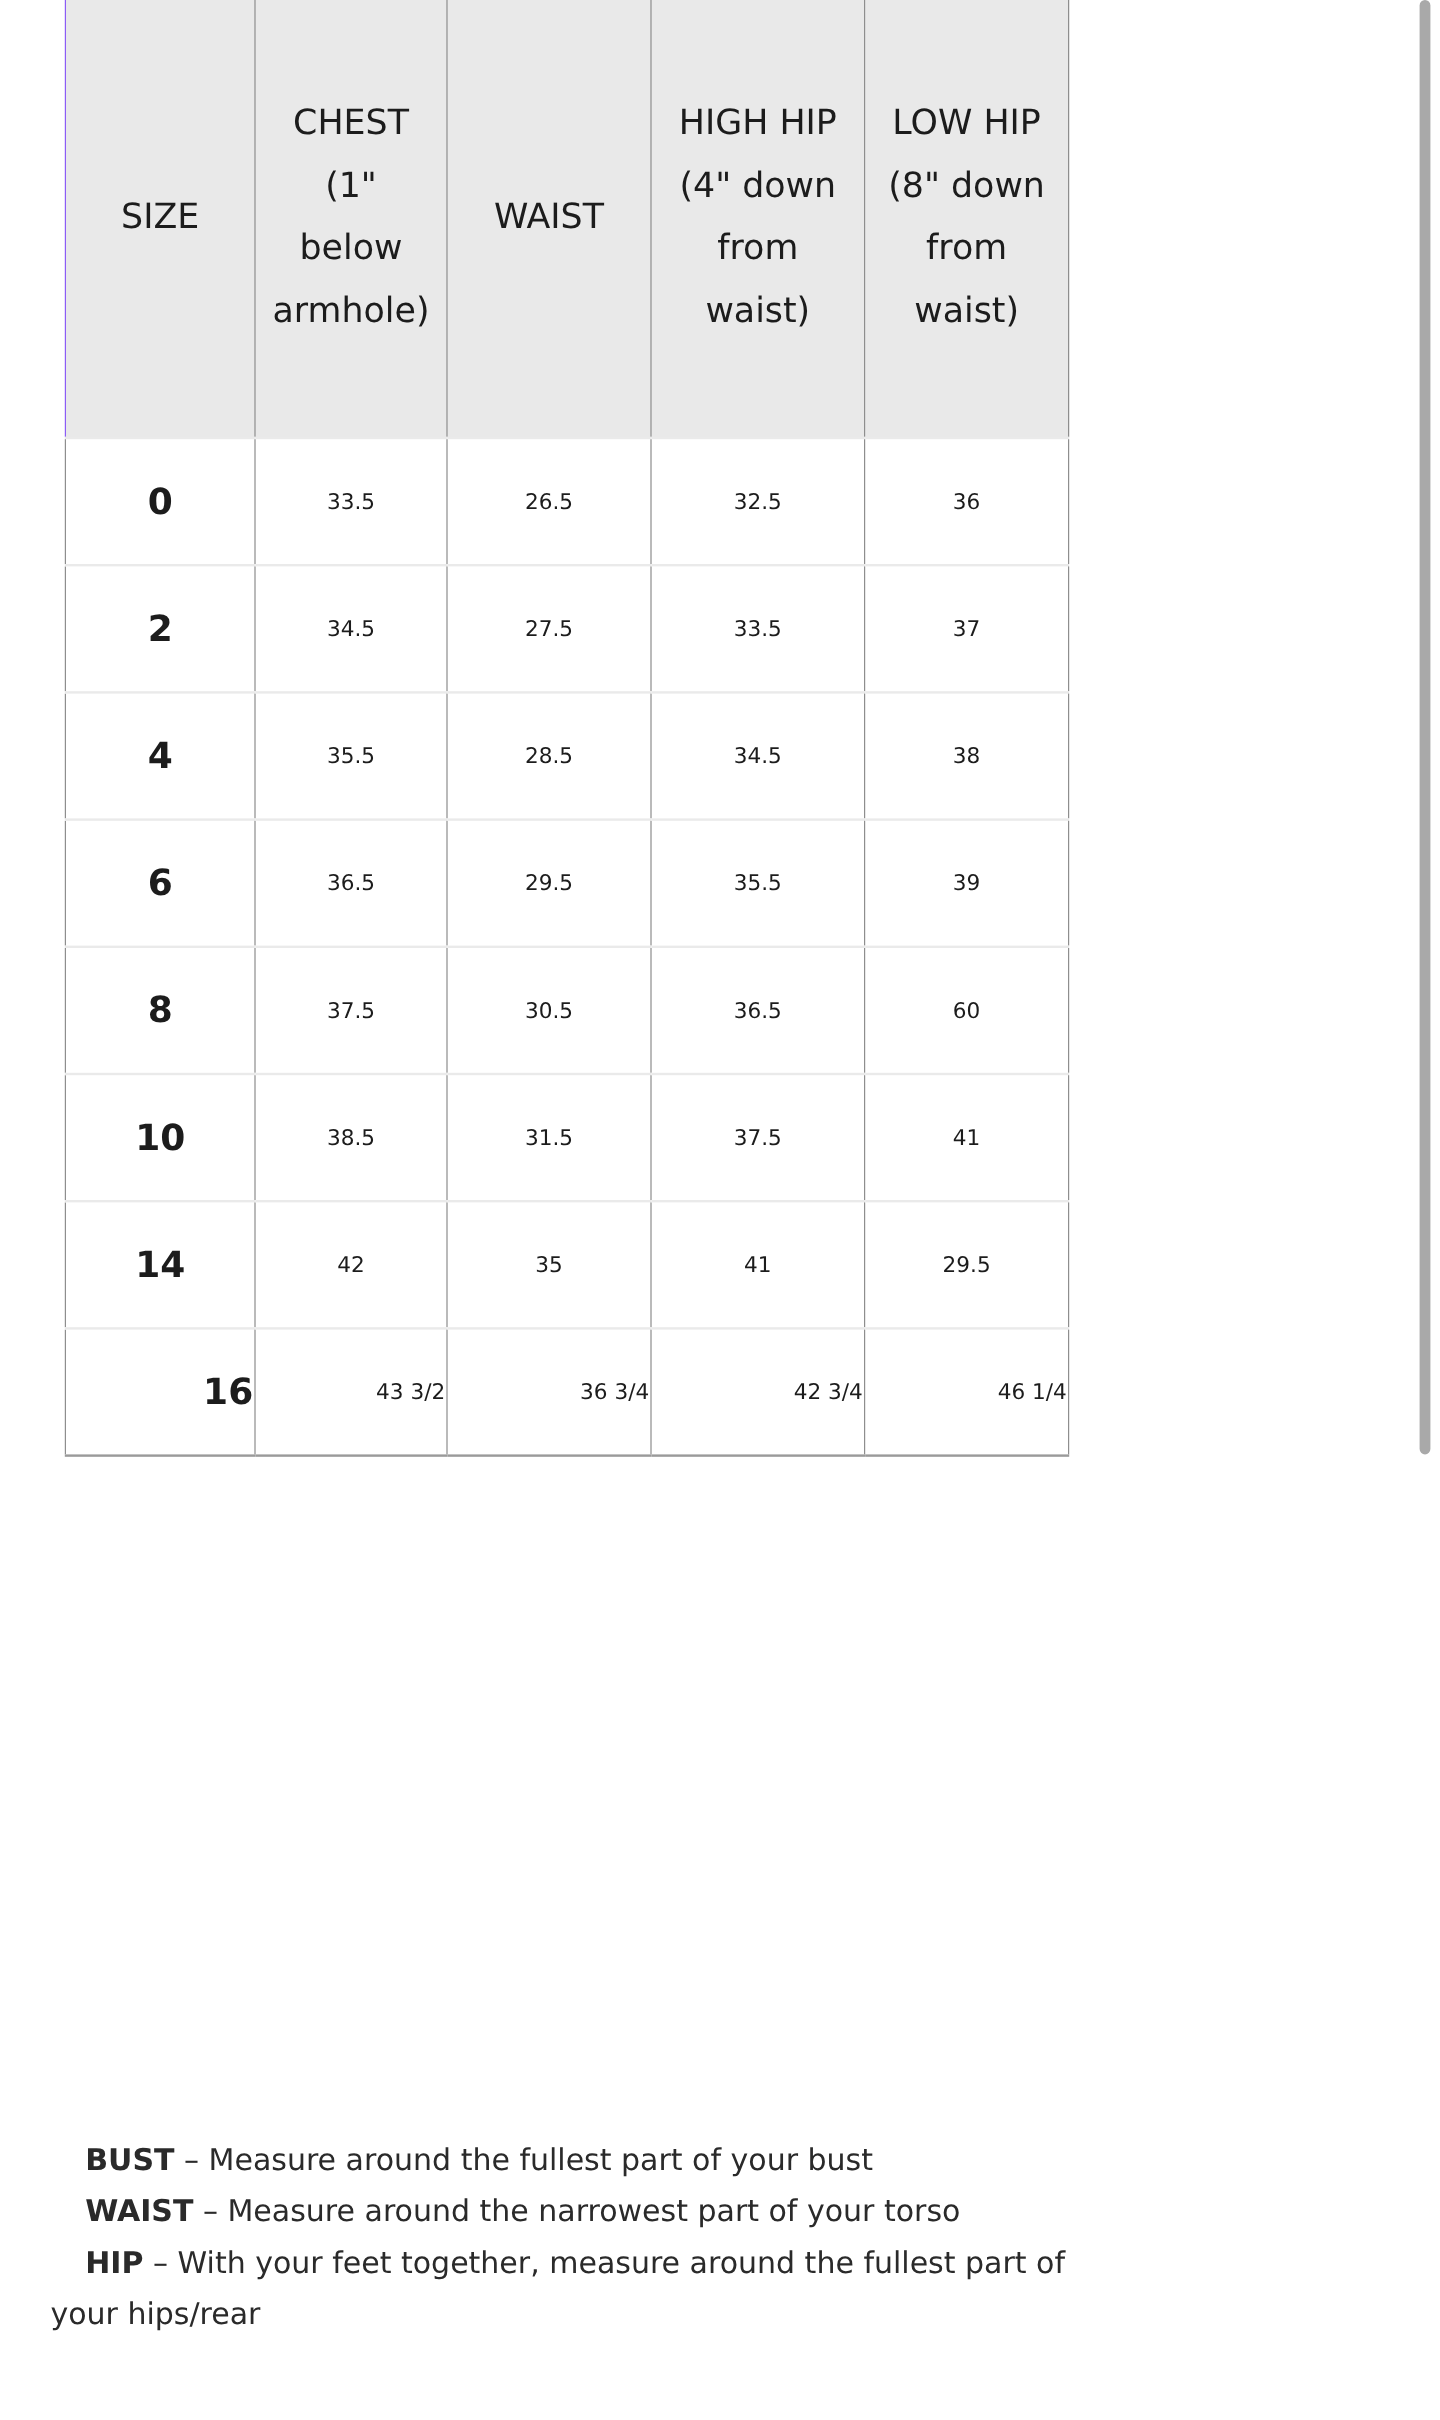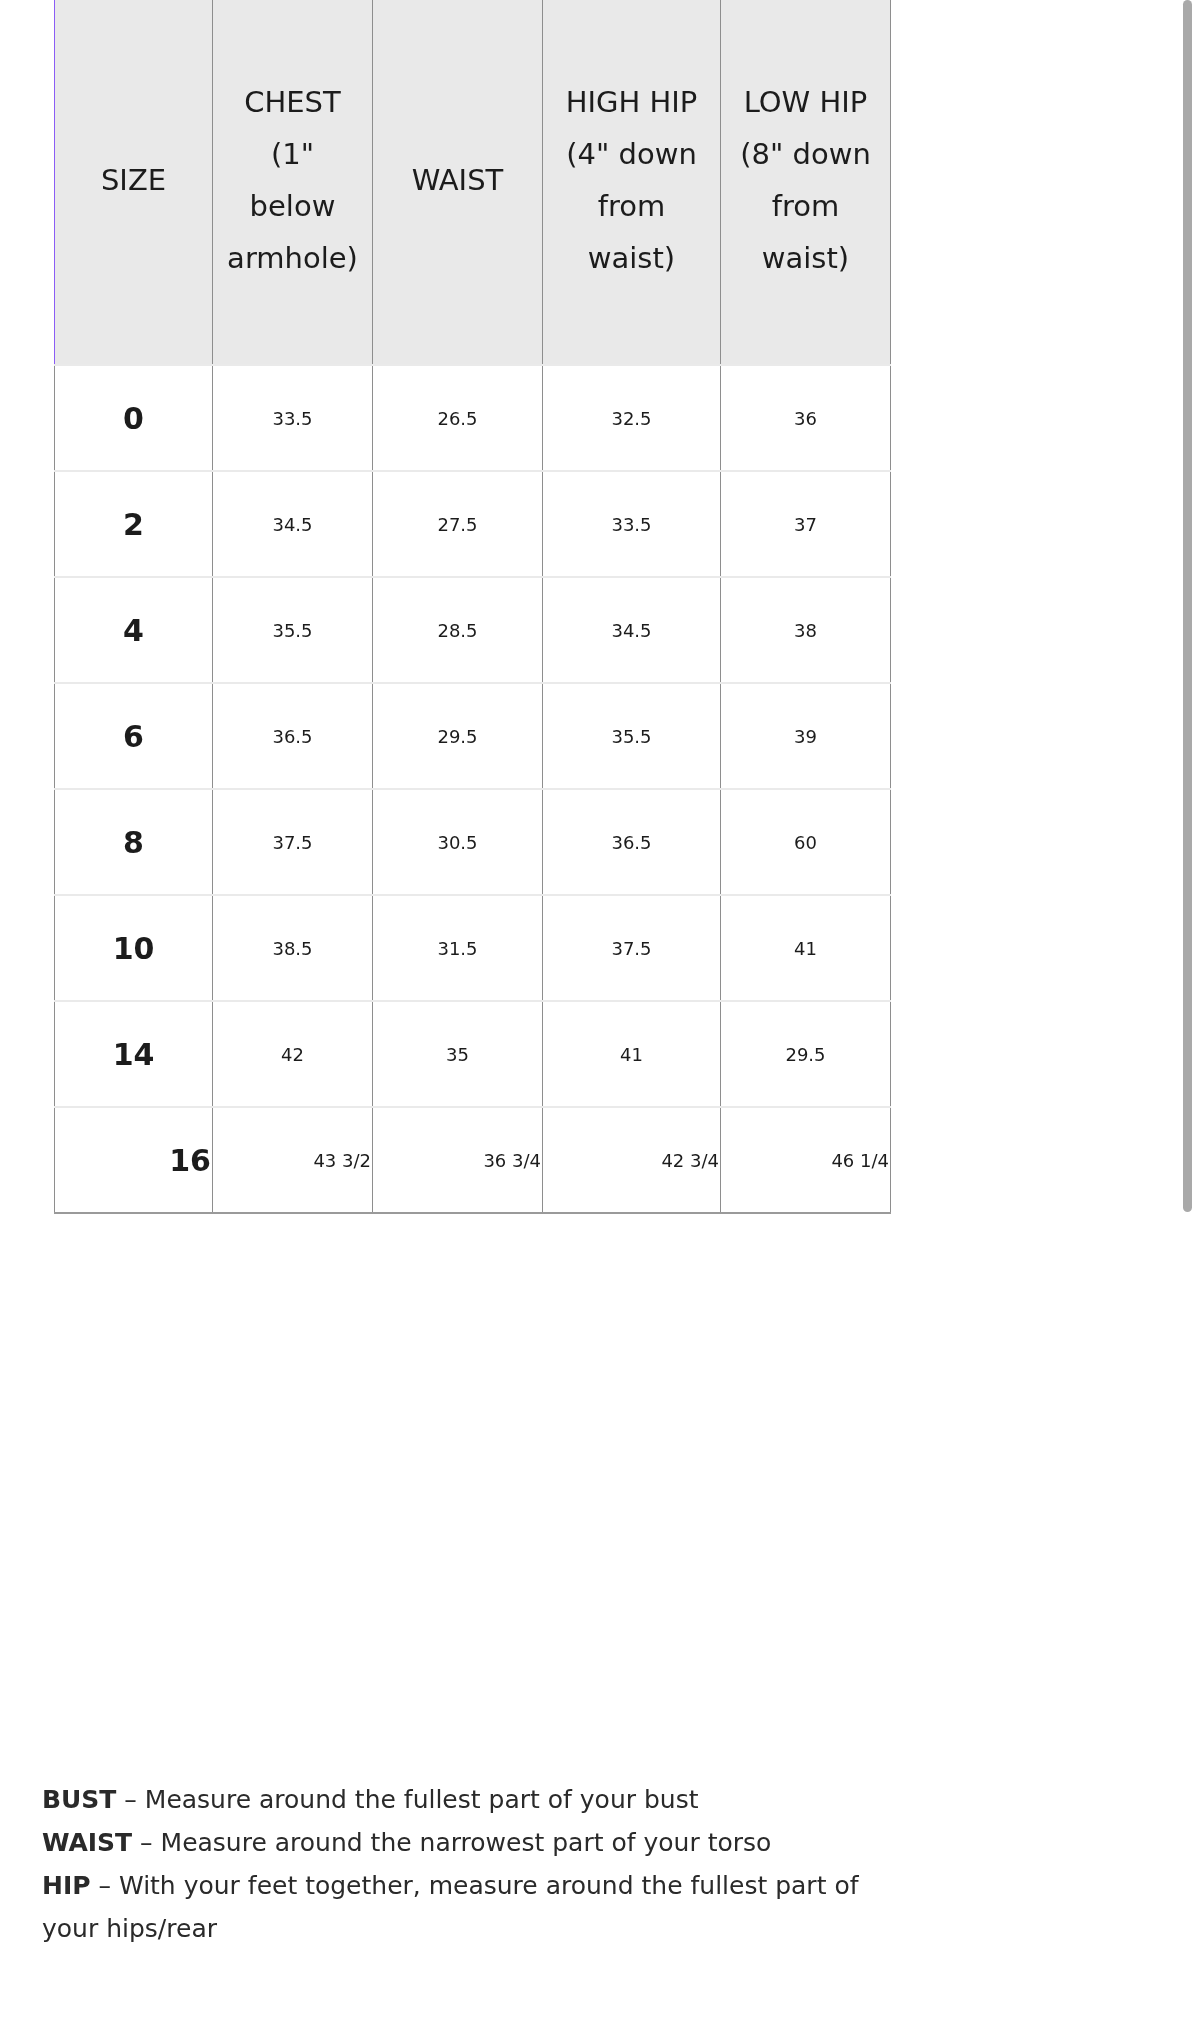--- a/index.html
+++ b/index.html
@@ -81,21 +81,21 @@
   .notes {
     position: absolute;
     left: 42px;
     top: 1778px;
     width: 860px;
     font-size: 25px;
     line-height: 43px;
     color: #2a2a2a;
   }
   .notes p { margin: 0; }
-  .notes b { font-weight: 700; }
+  .notes b { font-weight: 700; margin-left: 29px; }
 
   
   .scrollbar-track {
     position: absolute;
     right: 0px;
     top: 0px;
     width: 17px;
     height: 2017px;
     background: #ffffff;
   }

